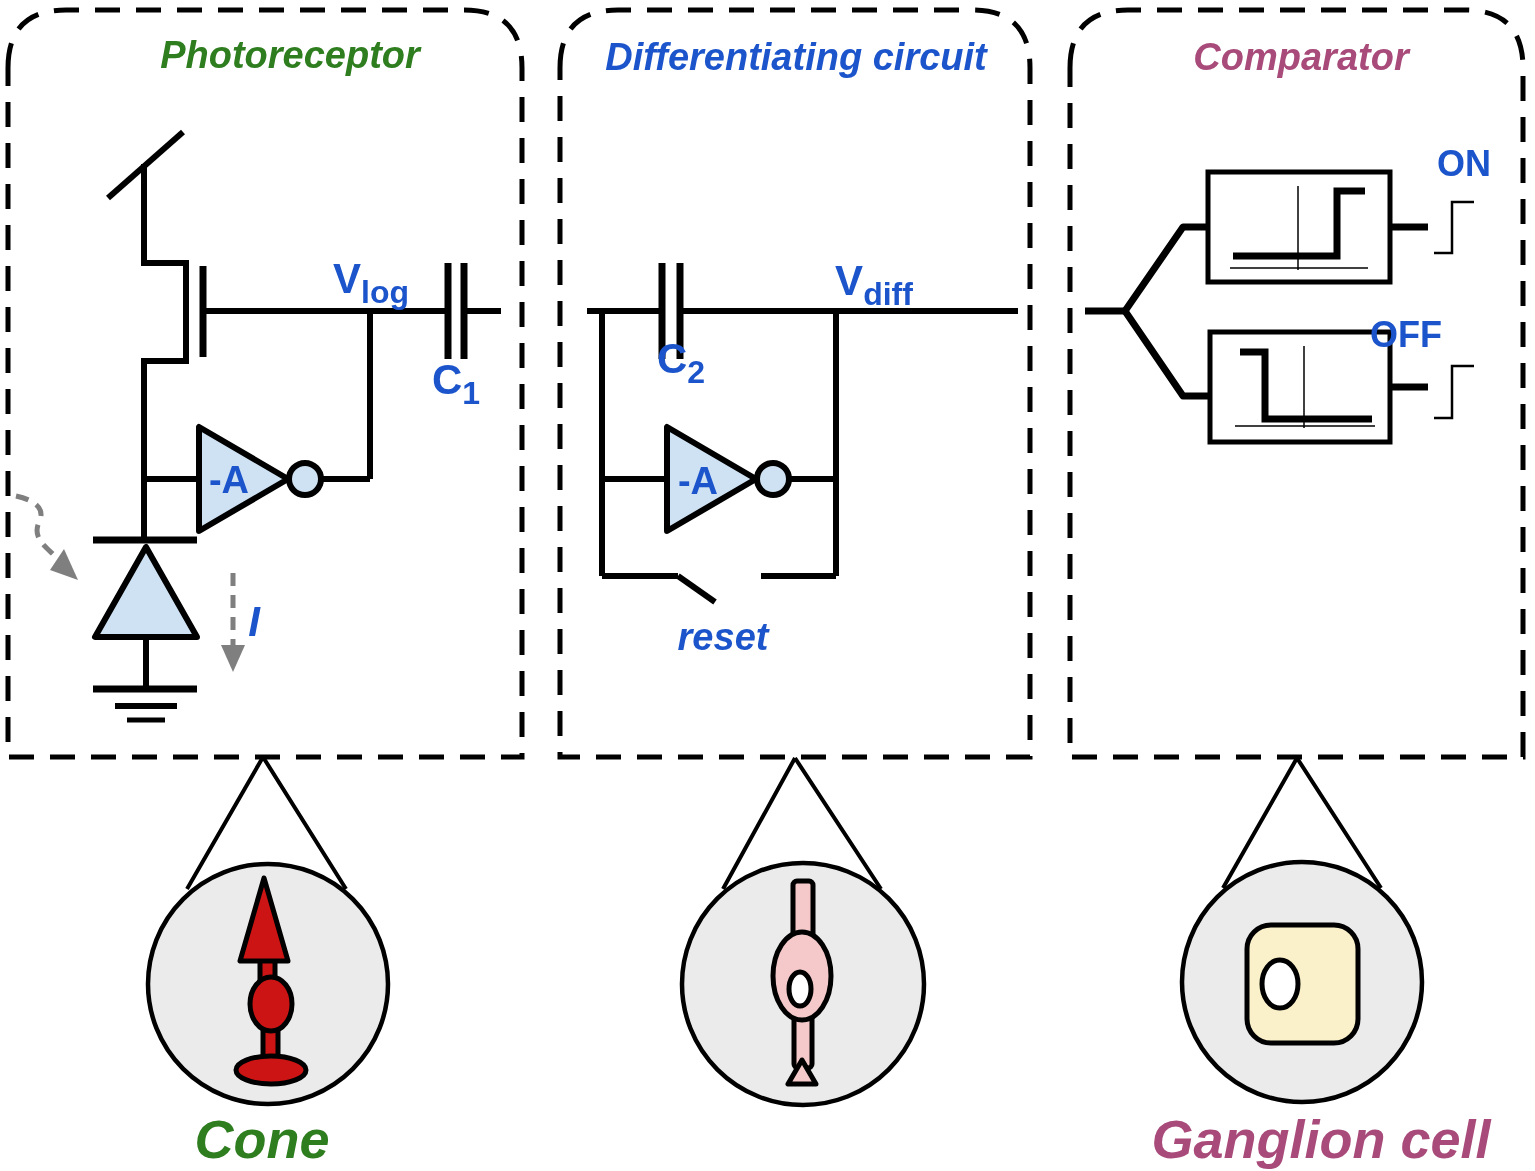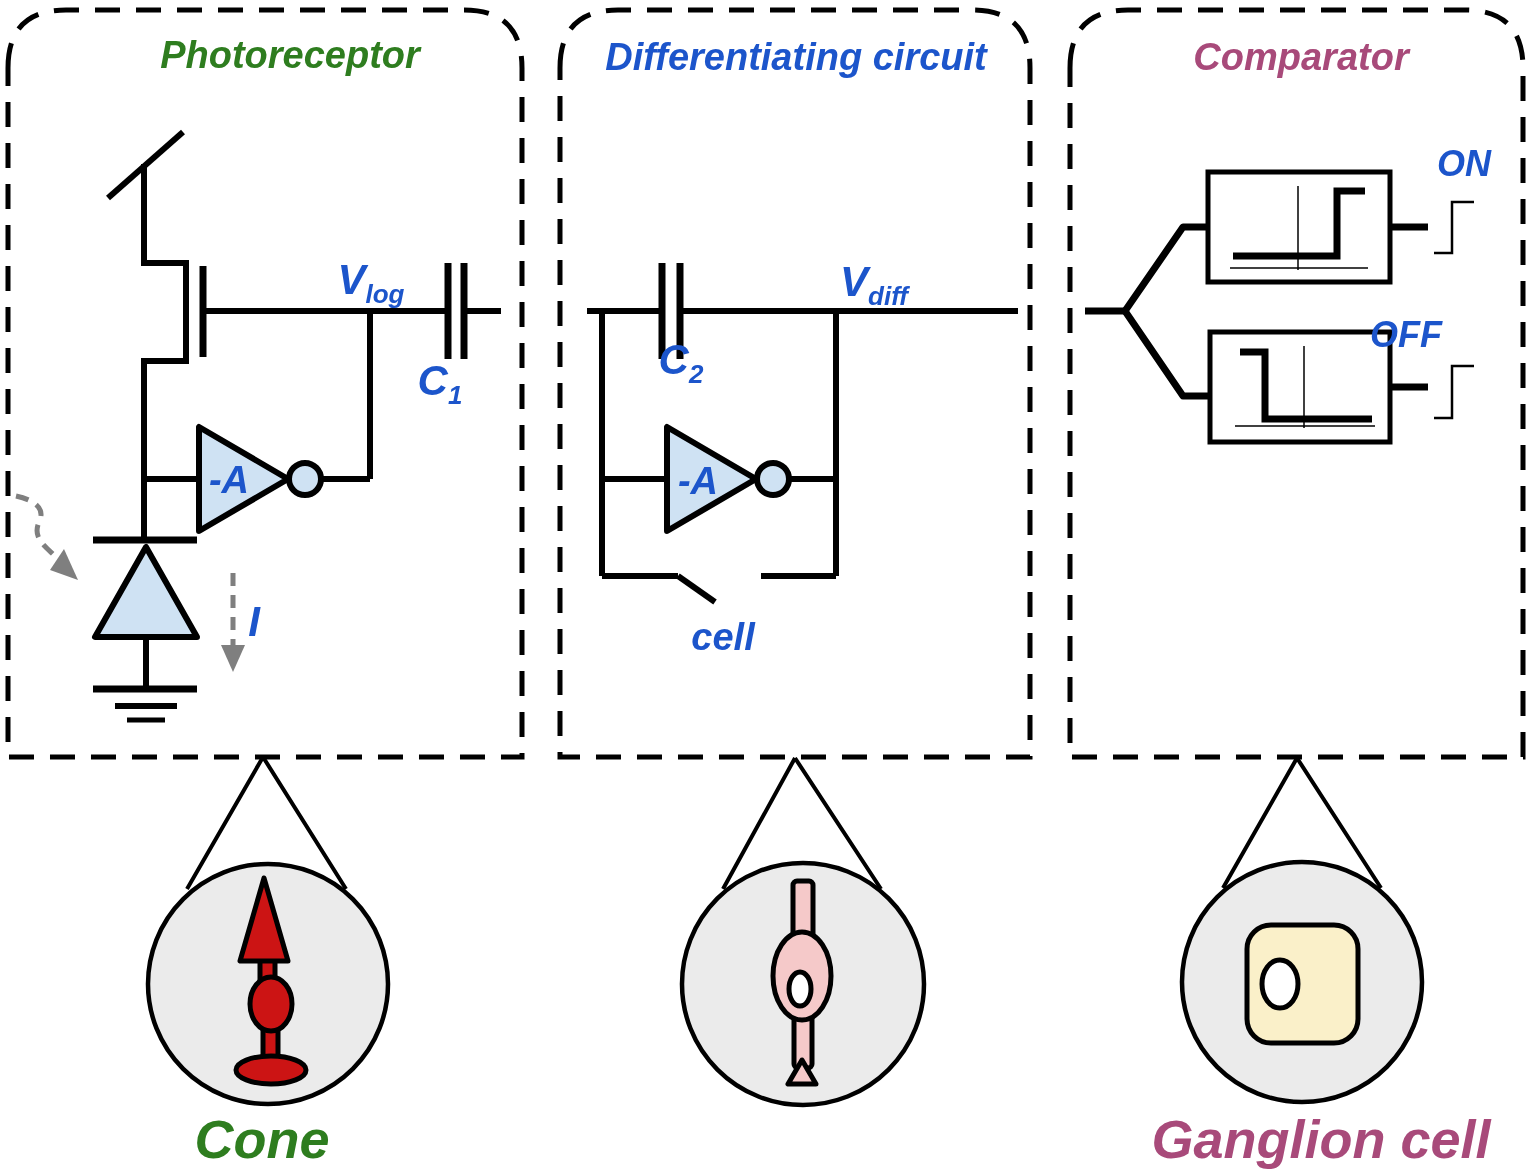--- a/index.html
+++ b/index.html
@@ -11,29 +11,28 @@
     overflow:hidden;
   }
   .gfx{position:absolute;left:0;top:0;}
   .lbl{
     position:absolute;
     transform:translate(-50%,-50%);
     white-space:nowrap;
     font-weight:bold;
     line-height:1;
     user-select:none;
-    font-style:italic;
   }
   .it{font-style:italic;text-align:center;}
   .c-green{color:#2e7d1f;}
   .c-blue{color:#1c55cb;}
   .c-magenta{color:#a84a7a;}
   .title{font-size:38px;}
   .node{font-size:42px;}
-  .node sub{font-size:26px;font-weight:bold;}
+  .node sub{font-size:32px;font-weight:bold;}
   .gain{font-size:38px;}
   .small-cap{font-size:36px;}
   .reset{font-size:38px;}
   .cur{font-size:42px;}
   .cell{font-size:54px;}
 </style>
 </head>
 <body>
 
 <div class="canvas">
@@ -166,30 +165,30 @@
       </g>
     </g>
   </svg>
 
   <div class="lbl title it c-green" style="left:290px;top:55px;">Photoreceptor</div>
   <div class="lbl title it c-blue" style="left:796px;top:57px;">Differentiating circuit</div>
   <div class="lbl title it c-magenta" style="left:1301px;top:57px;">Comparator</div>
 
   <div class="lbl node c-blue" style="left:371px;top:283px;"><span>V</span><sub>log</sub></div>
 
-  <div class="lbl node c-blue" style="left:440px;top:384px;"><span>C</span><sub>1</sub></div>
+  <div class="lbl node c-blue" style="left:456px;top:384px;"><span>C</span><sub>1</sub></div>
 
   <div class="lbl node c-blue" style="left:681px;top:363px;"><span>C</span><sub>2</sub></div>
 
   <div class="lbl node c-blue" style="left:874px;top:285px;"><span>V</span><sub>diff</sub></div>
 
   <div class="lbl gain c-blue" style="left:229px;top:480px;">-A</div>
   <div class="lbl gain c-blue" style="left:698px;top:481px;">-A</div>
 
-  <div class="lbl reset it c-blue" style="left:723px;top:637px;">cell</div>
+  <div class="lbl reset it c-blue" style="left:723px;top:637px;">reset</div>
 
   <div class="lbl cur it c-blue" style="left:254px;top:622px;">I</div>
 
   <div class="lbl small-cap c-blue" style="left:1464px;top:164px;">ON</div>
   <div class="lbl small-cap c-blue" style="left:1406px;top:335px;">OFF</div>
 
   <div class="lbl cell it c-green" style="left:262px;top:1139px;">Cone</div>
   <div class="lbl cell it c-magenta" style="left:1311px;top:1139px;margin-left:10px;">Ganglion cell</div>
 
 </div>

